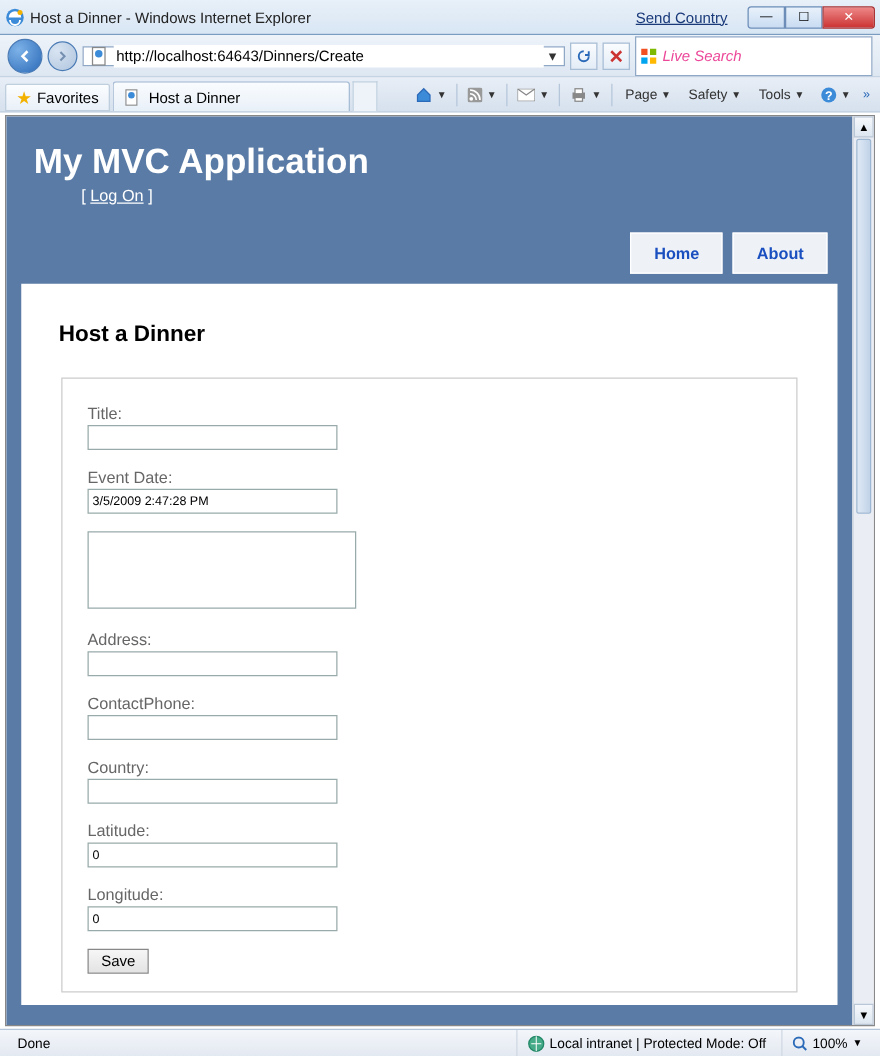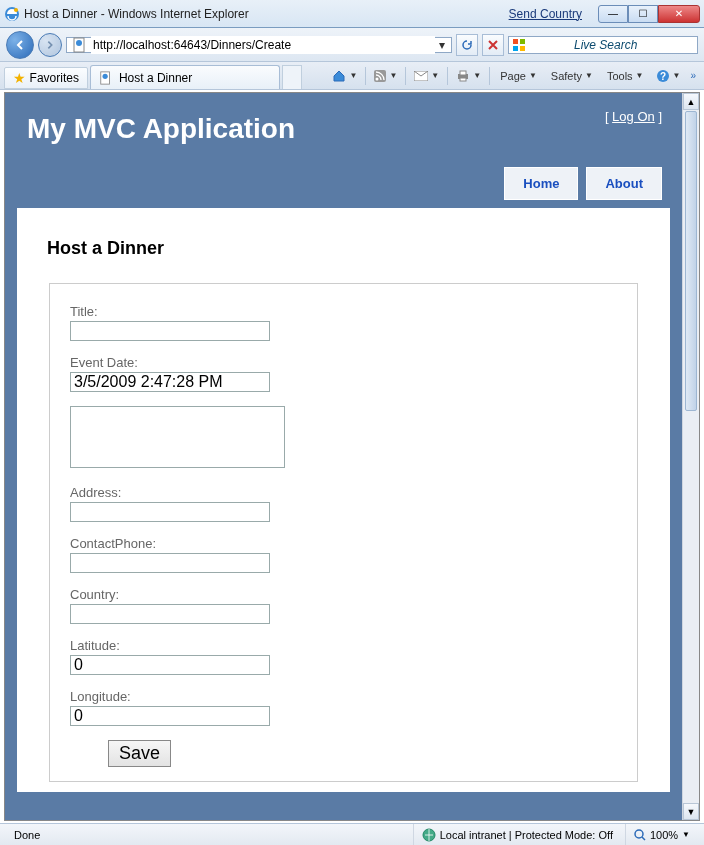--- a/index.html
+++ b/index.html
@@ -63,22 +63,22 @@
   }
   .addr .drop { width:14px; text-align:center; color:#333; cursor:pointer;}
   .iconbtn {
     width: 22px; height: 22px; border: 1px solid #a8bdd6;
     background: linear-gradient(#fafcfe,#e3ecf6);
     display:flex; align-items:center; justify-content:center;
     cursor:pointer; font-size:11px;
   }
   .searchbox {
     width: 190px; display:flex; align-items:center;
-    background:#fff; border:1px solid #8fa8c6; height:18px; padding:0 3px;
-    color:#0c4a6e; font-style:italic;gap:44px;
+    background:#fff; border:1px solid #8fa8c6; height:32px; padding:0 3px;
+    color:#ec4899; font-style:italic;
   }
   .searchbox .win-icon{ width:14px;height:14px; margin-right:4px;}
   
   .tabrow {
     height: 28px;
     background: linear-gradient(#e8eef6,#d6e1ee);
     border-bottom:1px solid #b5c6da;
     display:flex; align-items:flex-end; padding:0 4px; gap:2px;
   }
   .favbtn {
@@ -125,21 +125,21 @@
     position:absolute; left:2px; right:2px; top:18px; height:300px;
     background:linear-gradient(90deg,#dfe9f5,#c1d3e8); border:1px solid #9db6d2;
     border-radius:2px; cursor:pointer;
   }
   .page {
     position:absolute; left:0; right:17px; top:0; bottom:0;
     overflow:hidden;
     background:#5a7ba5;
     padding:12px 12px 0 12px;
   }
-  .mvc-hdr { color:#fff; display:flex; justify-content:space-between; align-items:flex-start; }
+  .mvc-hdr { color:#fff; display:flex; justify-content:space-between; align-items:flex-start;flex-direction:column; }
   .mvc-title { font-size:28px; font-weight:bold; font-family:Arial,sans-serif; margin:8px 0 0 10px;}
   .mvc-login { font-size:13px; margin:4px 8px 0 0;padding-left:48px;}
   .mvc-login a{ color:#fff; text-decoration:underline;}
   .mvc-menu { display:flex; justify-content:flex-end; gap:8px; margin:22px 8px 0 0;}
   .mvc-tab {
     background:#eef2f7; border:1px solid #fff;
     color:#1a4fbf; font-weight:bold; padding:8px 18px; cursor:pointer;
     font-size:13px;
   }
   .mvc-body {
@@ -147,29 +147,29 @@
     min-height:560px;
   }
   .mvc-body h2 { font-family:Arial,sans-serif; font-size:18px; margin:0 0 24px 0;}
   fieldset {
     border:1px solid #ccc; padding:20px 20px 14px 20px;
   }
   .fld { margin-bottom:14px; }
   .fld label { display:block; color:#666; font-size:13px; margin-bottom:2px; font-family:Verdana,sans-serif;}
   .fld input[type=text]{
     width:200px; height:20px; border:1px solid #9aa; padding:1px 3px;
-    font-size:16px; font-family:Arial;
+    font-size:10px; font-family:Arial;
   }
   .fld textarea{
     width:215px; height:62px; border:1px solid #9aa; padding:2px 3px;
     font-size:12px; resize:none;
   }
   .savebtn {
     padding:2px 10px; background:linear-gradient(#f6f6f6,#e3e3e3);
-    border:1px solid #888; cursor:pointer; font-size:18px;margin-left:38px;
+    border:1px solid #888; cursor:pointer; font-size:12px;
   }
   
   .status {
     position:absolute; left:0; right:0; bottom:0; height:22px;
     background:linear-gradient(#f3f6fa,#e3e9f1);
     border-top:1px solid #b5c6da;
     display:flex; align-items:center; padding:0 6px; font-size:11px; gap:4px;
   }
   .status .cell { border-left:1px solid #cfd7e2; padding:0 8px; height:100%; display:flex; align-items:center; gap:4px;}
   .status .first { border-left:none; flex:0 0 auto;}

